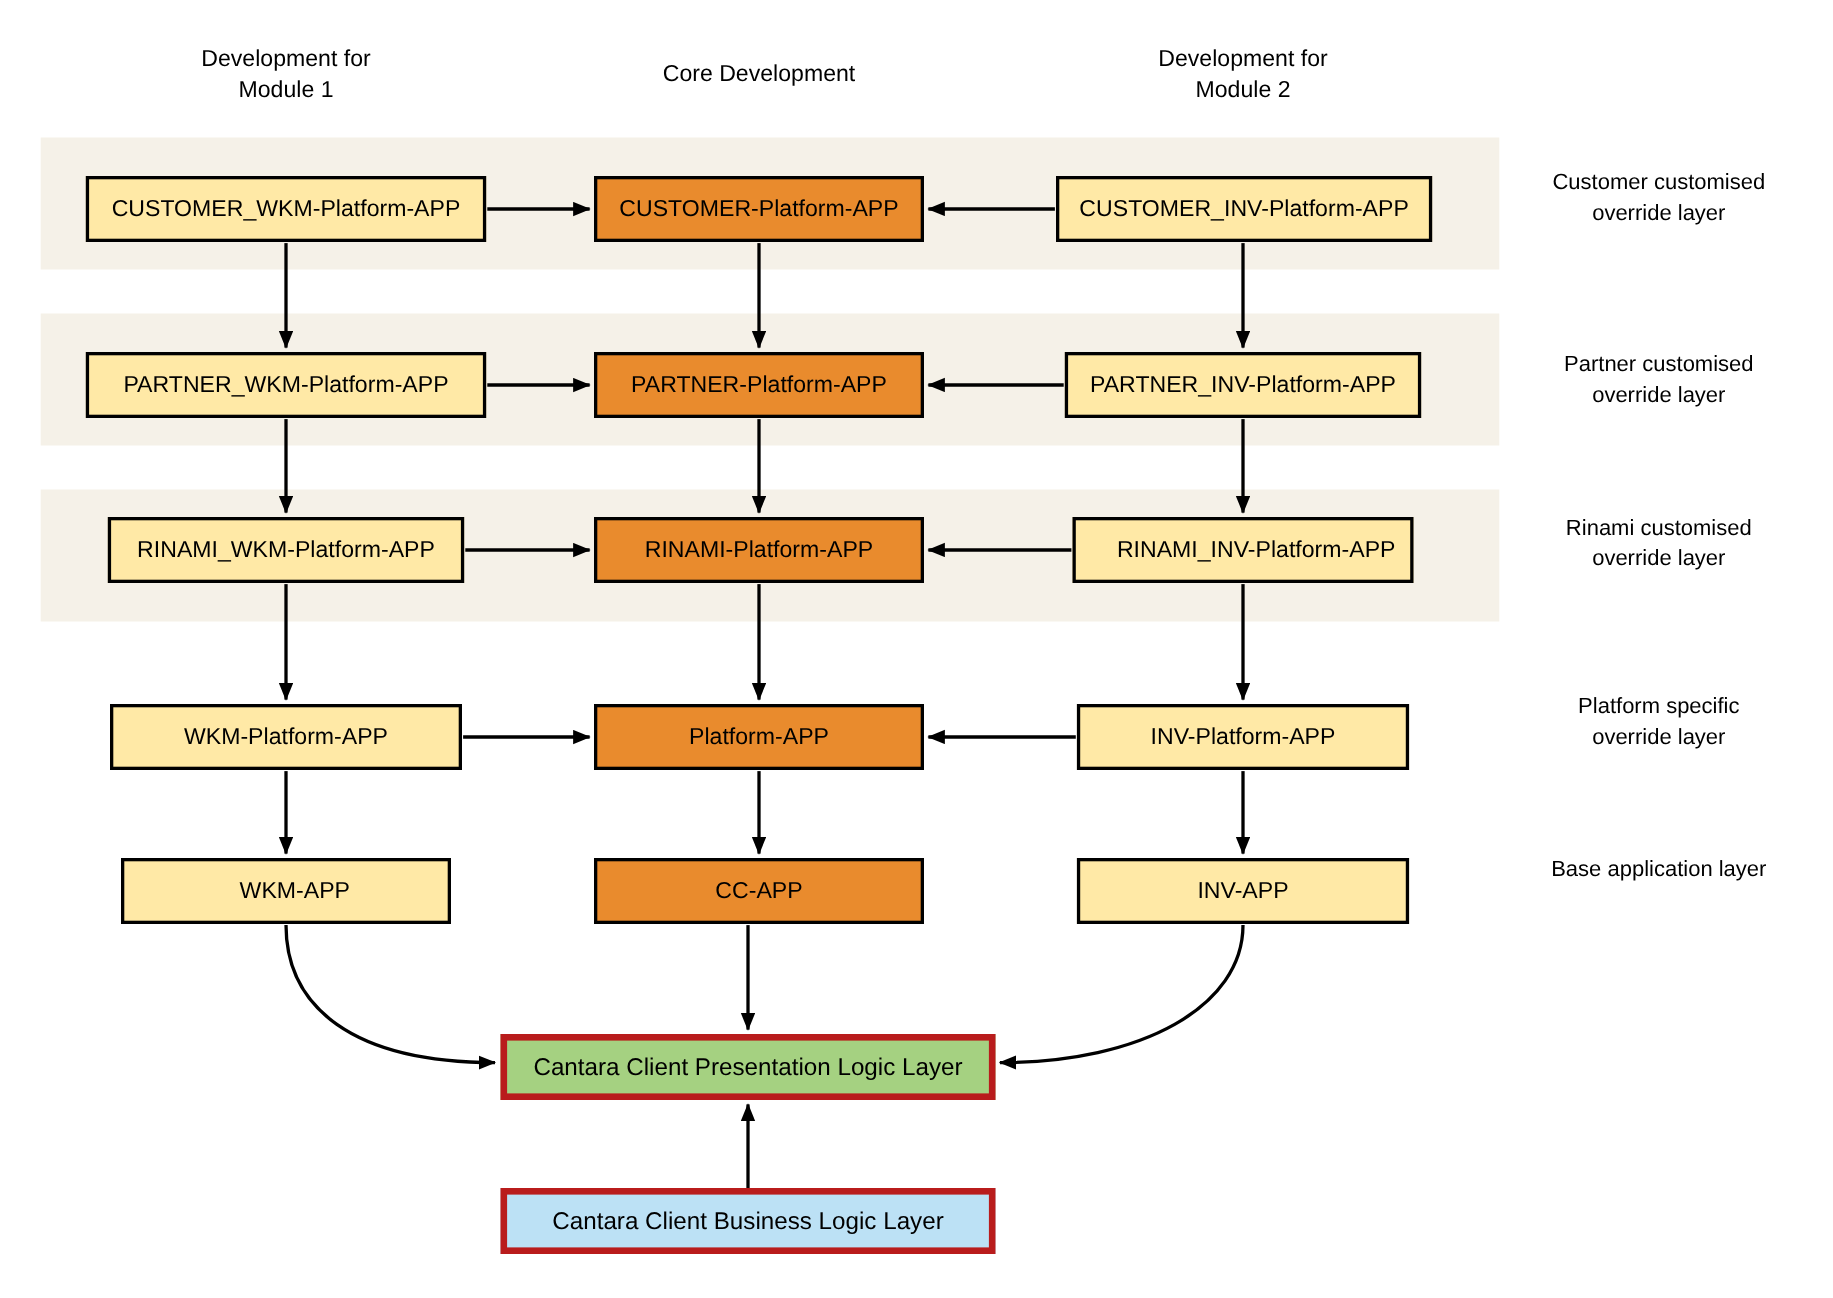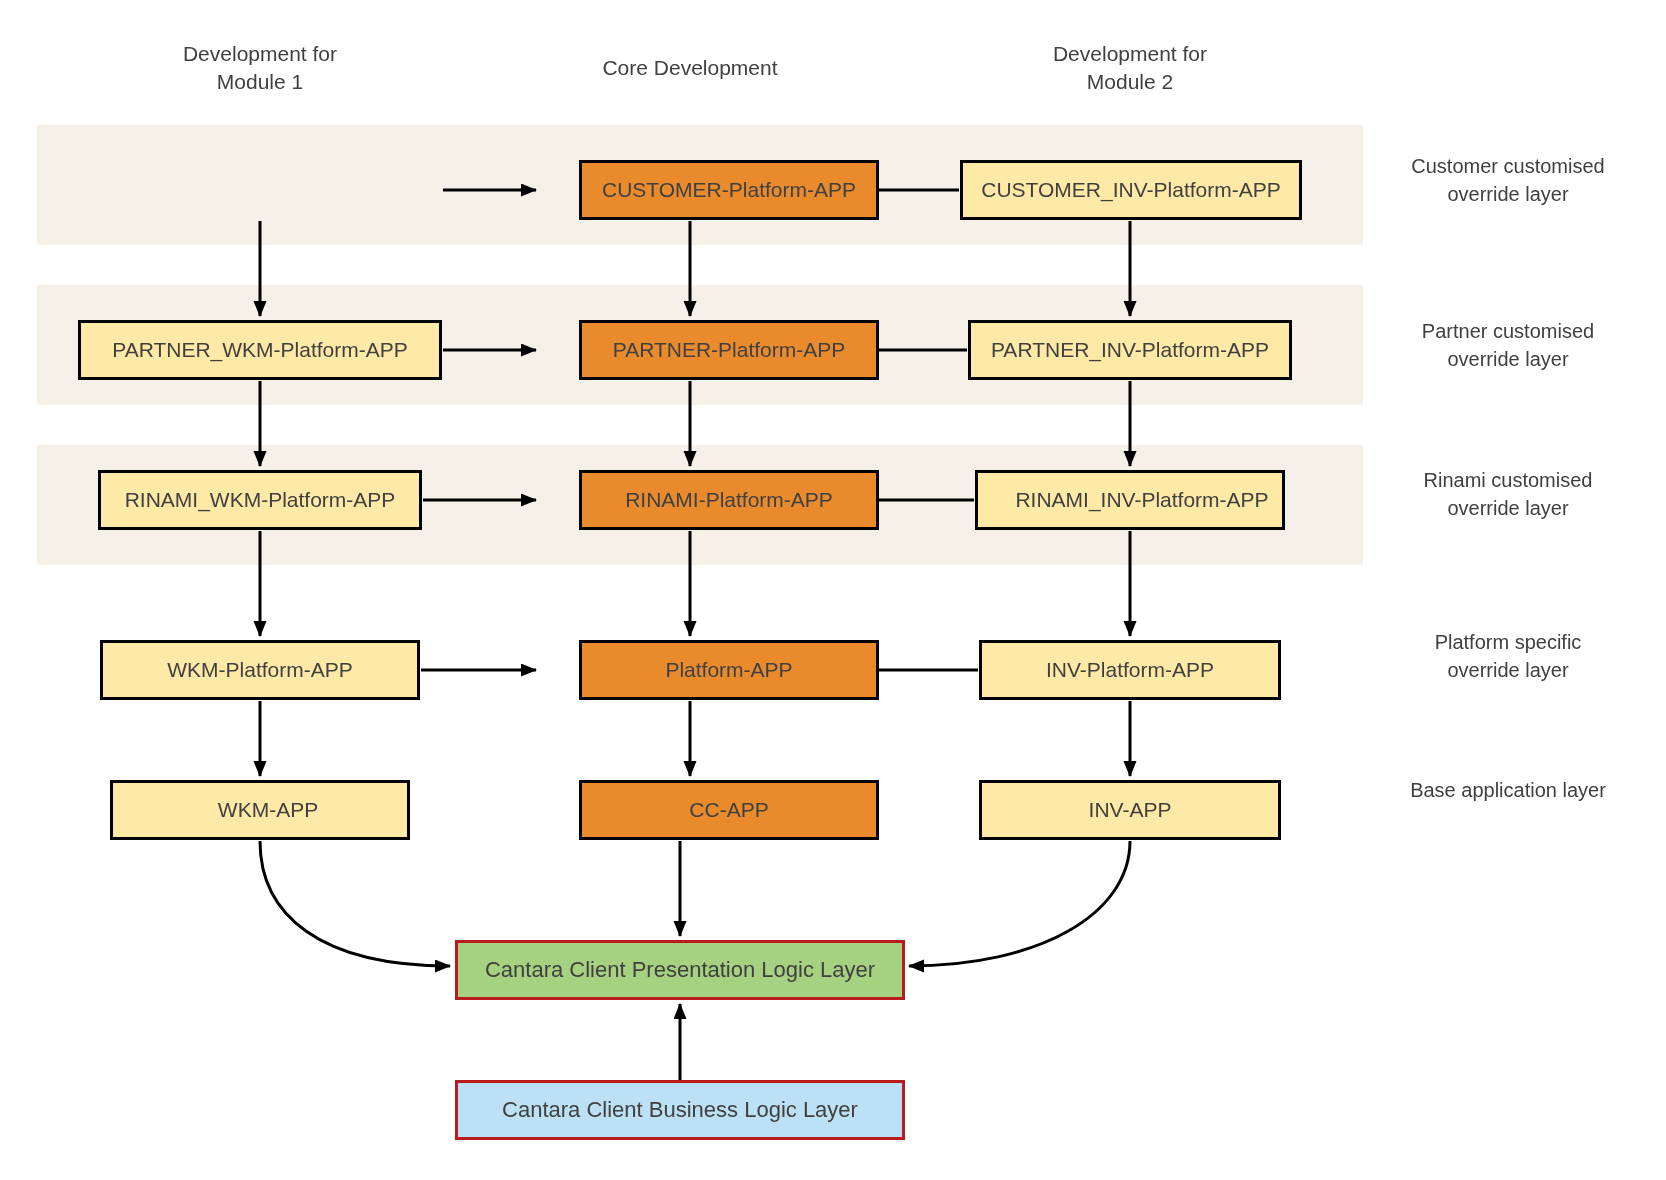--- a/index.html
+++ b/index.html
@@ -1,51 +1,51 @@
 <!DOCTYPE html>
 <html style="--yellow: #FFE9A6; --orange: #E98B2D; --green: #A5D181; --blue: #BCE1F5; --band: #F5F1E8;"><head>
 <meta charset="utf-8">
 <style>
   html,body{margin:0;padding:0;background:#ffffff;}
   .canvas{
     position:relative;width:1666px;height:1180px;background:#ffffff;overflow:hidden;
-    font-family:"Liberation Sans",sans-serif;color:#404040;
+    font-family:"Liberation Sans",sans-serif;color:#000000;
   }
   .band{
     position:absolute;left:37px;width:1326px;height:120px;
     background:var(--band,#F5F1E8);
   }
   .hdr{
     position:absolute;top:36px;height:64px;width:420px;
     display:flex;flex-direction:column;justify-content:center;align-items:center;
     font-size:21px;line-height:28px;text-align:center;
   }
   .hdr-m1{left:50px;}   
   .hdr-core{left:480px;}
   .hdr-m2{left:920px;}  
   .node{
     position:absolute;box-sizing:border-box;border:3px solid #000;
     display:flex;align-items:center;justify-content:center;
     font-size:21px;text-align:center;height:60px;
   }
   .yellow{background:var(--yellow,#FFE9A6);}
-  .orange{background:var(--orange,#E98B2D);margin-left:39px;}
+  .orange{background:var(--orange,#E98B2D);}
   .r1{top:160px;} .r2{top:320px;} .r3{top:470px;} .r4{top:640px;text-align:right;} .r5{top:780px;}
   .c1.r1,.c1.r2{left:78px;width:364px;}
   .c1.r3{left:98px;width:324px;}
   .c1.r4{left:100px;width:320px;}
   .c1.r5{left:110px;width:300px;padding-left:16px;}
   .c2{left:540px;width:300px;}
   .c3.r1{left:960px;width:342px;}
   .c3.r2{left:968px;width:324px;}
   .c3.r3{left:975px;width:310px;padding-left:24px;}
   .c3.r4,.c3.r5{left:979px;width:302px;}
   .bigbox{
     position:absolute;left:455px;width:450px;height:60px;box-sizing:border-box;
-    border:3px solid #b91c1c;display:flex;align-items:center;justify-content:center;
+    border:6px solid #b91c1c;display:flex;align-items:center;justify-content:center;
     font-size:22px;
   }
   .presentation{top:940px;background:var(--green,#A5D181);}
   .business{top:1080px;background:var(--blue,#BCE1F5);}
   .side{
     position:absolute;left:1355px;width:306px;height:62px;
     display:flex;flex-direction:column;justify-content:center;align-items:center;
     font-size:20px;line-height:28px;text-align:center;
   }
   .side.s1{top:149px;} .side.s2{top:314px;} .side.s3{top:463px;}
@@ -104,20 +104,21 @@
     <line x1="967" y1="350" x2="844" y2="350" marker-end="url(#ah)"></line>
     <line x1="974" y1="500" x2="844" y2="500" marker-end="url(#ah)"></line>
     <line x1="978" y1="670" x2="844" y2="670" marker-end="url(#ah)"></line>
 
     <line x1="680" y1="841" x2="680" y2="936" marker-end="url(#ah)"></line>
     <path d="M260,841 C260,915 320,966 450,966" marker-end="url(#ah)"></path>
     <path d="M1130,841 C1130,915 1038,966 909,966" marker-end="url(#ah)"></path>
     <line x1="680" y1="1080" x2="680" y2="1004" marker-end="url(#ah)"></line>
   </svg>
 
+  <div class="node yellow c1 r1">CUSTOMER_WKM-Platform-APP</div>
   <div class="node orange c2 r1">CUSTOMER-Platform-APP</div>
   <div class="node yellow c3 r1">CUSTOMER_INV-Platform-APP</div>
 
   <div class="node yellow c1 r2">PARTNER_WKM-Platform-APP</div>
   <div class="node orange c2 r2">PARTNER-Platform-APP</div>
   <div class="node yellow c3 r2">PARTNER_INV-Platform-APP</div>
 
   <div class="node yellow c1 r3">RINAMI_WKM-Platform-APP</div>
   <div class="node orange c2 r3">RINAMI-Platform-APP</div>
   <div class="node yellow c3 r3">RINAMI_INV-Platform-APP</div>

